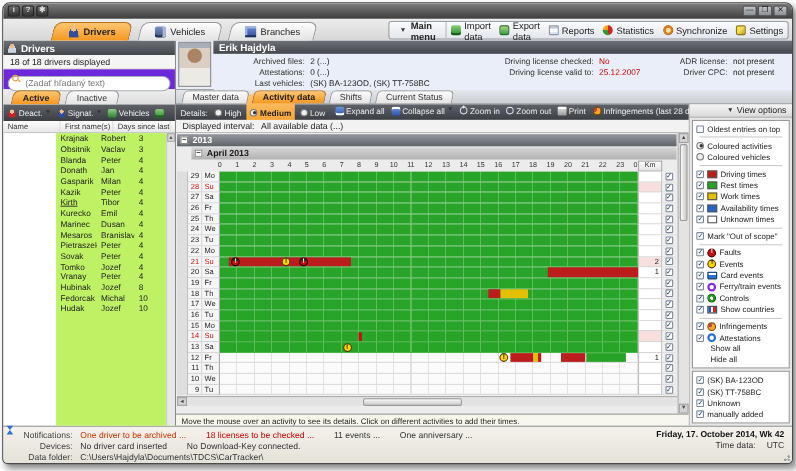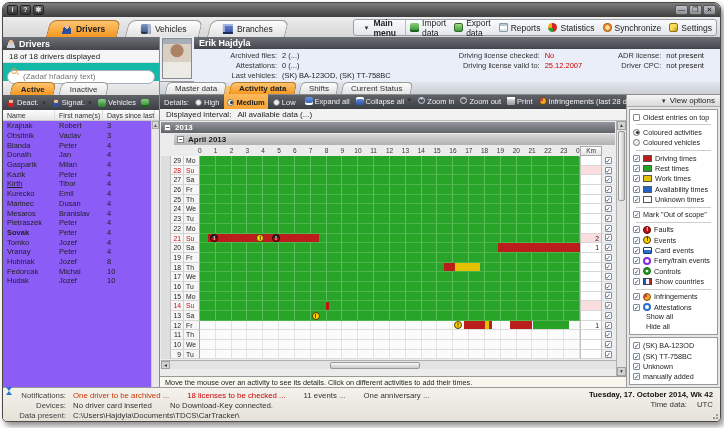--- a/index.html
+++ b/index.html
@@ -35,38 +35,38 @@
 .statistics-icon{border-radius:50%;background:conic-gradient(#d22323 0 45%,#2d9b2d 45% 75%,#f0a818 75% 100%);}
 .synchronize-icon{border-radius:50%;background:radial-gradient(circle,#ffe0a0 0 2px,#e07b1f 2.5px 4px,#a85a10 4px);}
 .settings-icon{background:linear-gradient(135deg,#f8dd55 45%,#b89a1a);border-radius:2px;border:1px solid #8f7410;}
 
 .content{flex:1;display:flex;min-height:0;}
 
 .left-panel{width:157px;flex:none;border-right:1px solid #8a8a8a;display:flex;flex-direction:column;background:#fff;}
 .lp-header{height:13px;background:linear-gradient(#6d7076,#43464b);color:#fff;font-size:9px;font-weight:bold;display:flex;align-items:center;gap:4px;padding:0 4px;flex:none;}
 .lp-head-icon{width:8px;height:8px;background:radial-gradient(circle at 50% 25%,#f0bd93 0 2px,transparent 2.2px),radial-gradient(ellipse at 50% 92%,#cfd6e2 0 3.6px,transparent 3.8px);}
 .lp-count{height:13px;font-size:8px;display:flex;align-items:center;padding:0 6px;background:#f5f5f5;border-bottom:1px solid #ddd;color:#222;flex:none;}
-.lp-search{height:18px;padding:2px 4px;position:relative;flex:none;background:#14b8a6;}
+.lp-search{height:18px;padding:2px 4px;position:relative;flex:none;background:#6d28d9;}
 .search-input{width:100%;height:14px;border:1px solid #a7b0bd;border-radius:7px;font-size:8px;padding:0 4px 0 15px;color:#666;background:#fff;outline:none;font-family:"Liberation Sans",sans-serif;}
 .mag-icon{position:absolute;left:8px;top:5px;width:6px;height:6px;border:1.4px solid #e8a23c;border-radius:50%;}
 .mag-icon::after{content:"";position:absolute;left:4px;top:4px;width:3px;height:1.4px;background:#e8a23c;transform:rotate(45deg);}
 .lp-tabs{height:14px;display:flex;align-items:flex-end;padding-left:8px;background:linear-gradient(#efefef,#dcdcdc);flex:none;}
 .lp-tab{height:13px;padding:0 9px;font-size:8px;border:1px solid #999;border-bottom:none;border-radius:6px 6px 0 0;transform:skewX(-12deg);display:flex;align-items:center;margin-right:5px;background:linear-gradient(#fbfbfb,#e4e4e4);color:#333;}
 .lp-tab.active{background:linear-gradient(#fdc571,#f6971f);border-color:#b57425;font-weight:bold;color:#222;}
 .lp-tab-in{transform:skewX(12deg);}
 .lp-toolbar{height:15px;background:linear-gradient(#5f6369,#3b3e43);display:flex;align-items:center;gap:1px;padding:0 2px;color:#eee;font-size:7.5px;flex:none;}
 .lp-tool{display:flex;align-items:center;gap:2px;padding:0 2px;height:12px;border-radius:2px;}
 .tool-icon{width:8px;height:8px;border-radius:50%;flex:none;}
 .deactivate-driver-icon{background:radial-gradient(circle at 50% 30%,#f0bd93 0 1.8px,transparent 2px),radial-gradient(ellipse at 50% 95%,#c22 0 3.4px,transparent 3.6px);}
 .signature-icon{background:radial-gradient(circle at 50% 30%,#f0bd93 0 1.8px,transparent 2px),radial-gradient(ellipse at 50% 95%,#2d4f9e 0 3.4px,transparent 3.6px);}
 .assign-vehicle-icon{background:linear-gradient(#8fd08a,#2c7d2c);border-radius:2px;}
 .archive-icon{background:linear-gradient(#86ce77,#2e8b2e);border-radius:2px;box-shadow:inset 0 -2px 0 #1d5e1d;}
 .lp-thead{display:flex;height:11px;background:linear-gradient(#fcfcfc,#e7e7e7);border-bottom:1px solid #c8c8c8;font-size:7px;color:#333;align-items:center;flex:none;}
 .lp-th{padding-left:4px;overflow:hidden;white-space:nowrap;border-right:1px solid #ddd;height:100%;line-height:11px;}
-.lp-rows{flex:1;overflow:hidden;position:relative;font-size:7.5px;background:#8b5cf6;}
+.lp-rows{flex:1;overflow:hidden;position:relative;font-size:7.5px;background:#bef264;margin-left:48px;}
 .lp-row{display:flex;height:9.7px;align-items:center;color:#222;}
 .lp-cell{padding-left:4px;overflow:hidden;white-space:nowrap;}
 .lp-row.sel{background:linear-gradient(#fcc06a,#f49c26);color:#b13000;}
 .lp-scroll{position:absolute;right:0;top:0;bottom:0;width:8px;background:#e8e8e8;border-left:1px solid #ccc;}
 .lp-scroll .sc-btn{height:8px;background:#d7d7d7;border:1px solid #aaa;font-size:5px;text-align:center;line-height:6px;color:#555;}
 
 .right-area{flex:1;display:flex;flex-direction:column;min-width:0;}
 .driver-header{height:45px;display:flex;border-bottom:1px solid #999;flex:none;background:#e9eef8;}
 .photo{width:30px;height:41px;margin:1px 2px;border:1px solid #8a8a8a;background:linear-gradient(#a8aeb8 0 12%,#d9cfc2 12% 58%,#eceae4 58%),radial-gradient(circle at 50% 30%,#c9a184 0 6px,transparent 7px);background-blend-mode:multiply;flex:none;}
 .dh-right{flex:1;display:flex;flex-direction:column;min-width:0;}
@@ -345,21 +345,21 @@
             <span class="lp-cell" style="width: 52px;">Mesaros</span>
             <span class="lp-cell" style="width: 48px;">Branislav</span>
             <span class="lp-cell" style="width: 52px;">4</span>
           </div>
           <div class="lp-row">
             <span class="lp-cell" style="width: 52px;">Pietraszek</span>
             <span class="lp-cell" style="width: 48px;">Peter</span>
             <span class="lp-cell" style="width: 52px;">4</span>
           </div>
           <div class="lp-row">
-            <span class="lp-cell" style="width: 52px; font-weight: bold;">Sovak</span>
+            <span class="lp-cell" style="width: 52px;">Sovak</span>
             <span class="lp-cell" style="width: 48px;">Peter</span>
             <span class="lp-cell" style="width: 52px;">4</span>
           </div>
           <div class="lp-row">
             <span class="lp-cell" style="width: 52px;">Tomko</span>
             <span class="lp-cell" style="width: 48px;">Jozef</span>
             <span class="lp-cell" style="width: 52px;">4</span>
           </div>
           <div class="lp-row">
             <span class="lp-cell" style="width: 52px;">Vranay</span>
@@ -903,26 +903,26 @@
           <span class="sb-item" style="color: rgb(204, 0, 0);">18 licenses to be checked ...</span>
           <span class="sb-item" style="color: rgb(51, 51, 51);">11 events ...</span>
           <span class="sb-item" style="color: rgb(51, 51, 51);">One anniversary ...</span>
         </div>
         <div class="sb-row">
           <span class="sb-label">Devices:</span>
           <span class="sb-item" style="color: rgb(51, 51, 51);">No driver card inserted</span>
           <span class="sb-item" style="color: rgb(51, 51, 51);">No Download-Key connected.</span>
         </div>
         <div class="sb-row">
-          <span class="sb-label">Data present:</span>
+          <span class="sb-label">Data folder:</span>
           <span class="sb-item" style="color: rgb(51, 51, 51);">C:\Users\Hajdyla\Documents\TDCS\CarTracker\</span>
         </div>
       </div>
     <div class="sb-right">
-      <div class="sb-date">Tuesday, 17. October 2014, Wk 42</div>
+      <div class="sb-date">Friday, 17. October 2014, Wk 42</div>
       <div class="sb-time">
         <span>Time data:</span>
         <span>UTC</span>
       </div>
     </div>
   </div>
   <div class="grip"></div>
 </div>
 
 </body></html>

